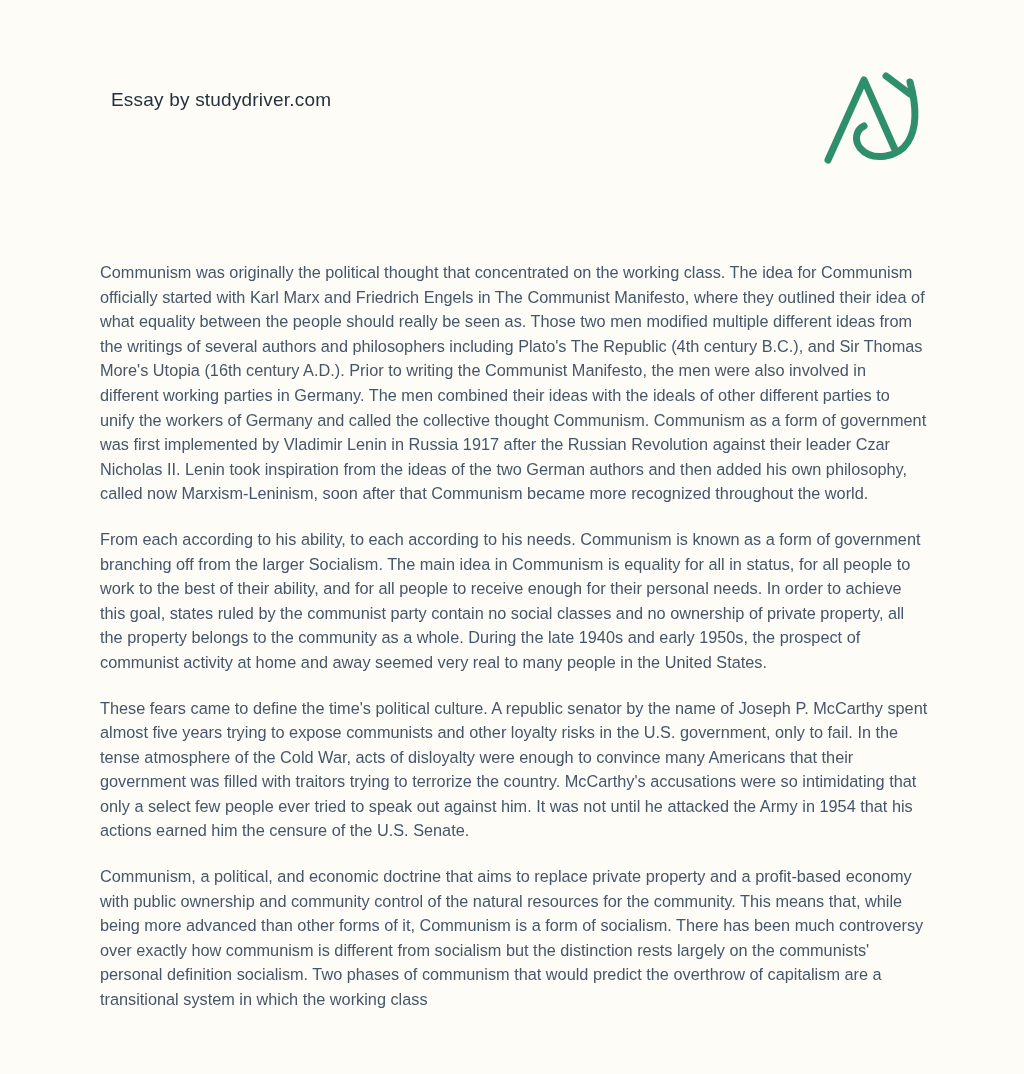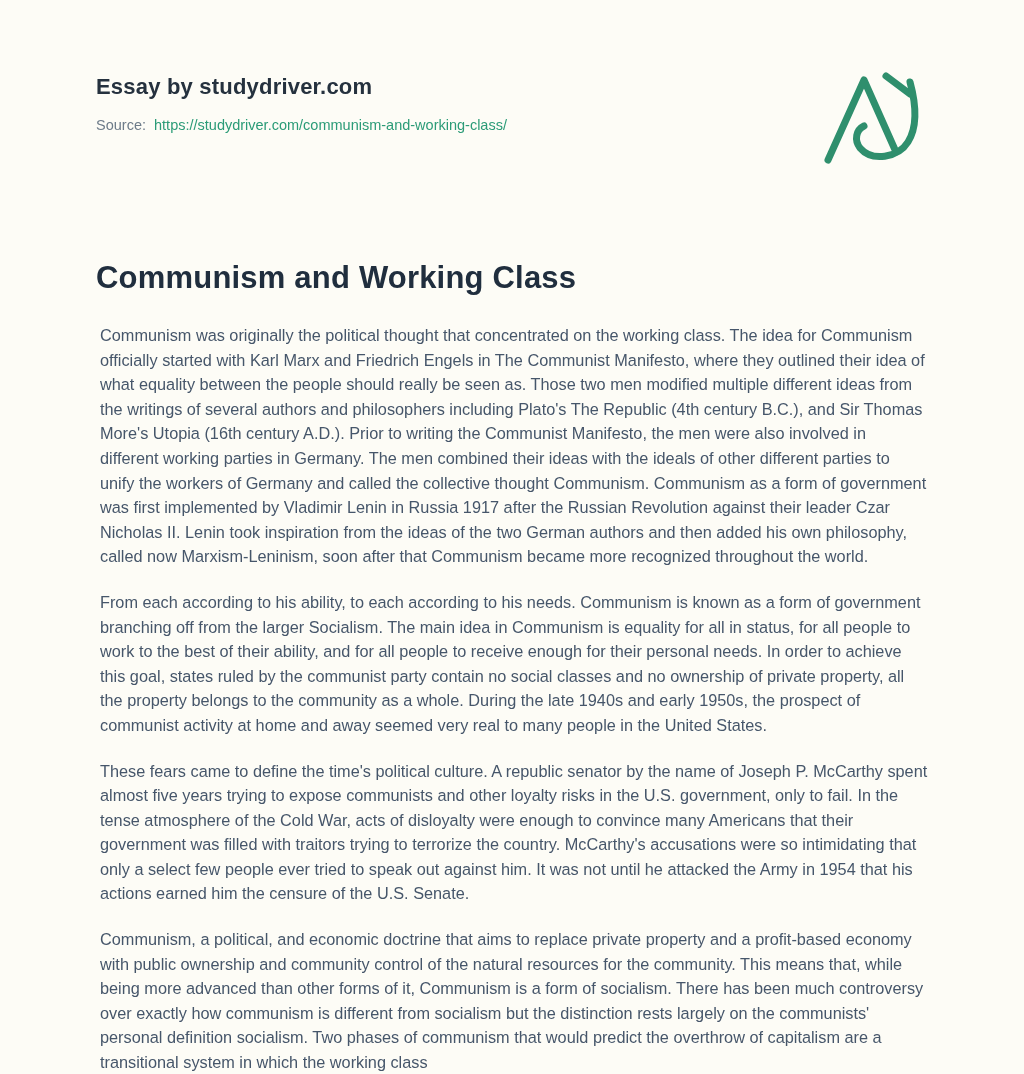--- a/index.html
+++ b/index.html
@@ -15,24 +15,24 @@
     width: 1024px;
     height: 1074px;
     padding: 74px 96px 0 96px;
   }
   .page-header {
     display: flex;
     justify-content: space-between;
     align-items: flex-start;
   }
   .header-title {
-    font-size: 22px;
-    font-weight: 700;
+    font-size: 19px;
+    font-weight: 400;
     color: #25313e;
-    margin: 0;
+    margin: 15px;
     letter-spacing: 0.2px;
   }
   .source-line {
     margin: 17px 0 0 0;
     font-size: 14.5px;
     color: #6d7b89;
   }
   .source-line a {
     color: #2b9b77;
     text-decoration: none;
@@ -62,42 +62,37 @@
   }
 </style>
 </head>
 <body>
 
 <div class="page">
 
   <header class="page-header">
     <div class="header-text">
       <h1 class="header-title">Essay by studydriver.com</h1>
-      <p class="source-line">
-        <span>Source:</span>
-        <a href="#">https://studydriver.com/communism-and-working-class/</a>
-      </p>
     </div>
 
     <div class="logo">
       <svg width="104" height="94" viewBox="0 0 104 94" aria-hidden="true">
         <g fill="none" stroke="#2f8f6d" stroke-width="7" stroke-linecap="round" stroke-linejoin="round">
 
           <path d="M6 90 L42 10 L74 82"></path>
 
           <path d="M64 6 L88 24"></path>
 
           <path d="M88 12 C 94 34, 96 56, 86 72 C 76 88, 50 92, 38 78 C 32 70, 34 60, 42 56"></path>
         </g>
       </svg>
     </div>
   </header>
 
   <main>
-    <h2 class="doc-title">Communism and Working Class</h2>
 
     <p class="para">Communism was originally the political thought that concentrated on the working class. The idea for Communism officially started with Karl Marx and Friedrich Engels in The Communist Manifesto, where they outlined their idea of what equality between the people should really be seen as. Those two men modified multiple different ideas from the writings of several authors and philosophers including Plato's The Republic (4th century B.C.), and Sir Thomas More's Utopia (16th century A.D.). Prior to writing the Communist Manifesto, the men were also involved in different working parties in Germany. The men combined their ideas with the ideals of other different parties to unify the workers of Germany and called the collective thought Communism. Communism as a form of government was first implemented by Vladimir Lenin in Russia 1917 after the Russian Revolution against their leader Czar Nicholas II. Lenin took inspiration from the ideas of the two German authors and then added his own philosophy, called now Marxism-Leninism, soon after that Communism became more recognized throughout the world.</p>
 
     <p class="para">From each according to his ability, to each according to his needs. Communism is known as a form of government branching off from the larger Socialism. The main idea in Communism is equality for all in status, for all people to work to the best of their ability, and for all people to receive enough for their personal needs. In order to achieve this goal, states ruled by the communist party contain no social classes and no ownership of private property, all the property belongs to the community as a whole. During the late 1940s and early 1950s, the prospect of communist activity at home and away seemed very real to many people in the United States.</p>
 
     <p class="para">These fears came to define the time's political culture. A republic senator by the name of Joseph P. McCarthy spent almost five years trying to expose communists and other loyalty risks in the U.S. government, only to fail. In the tense atmosphere of the Cold War, acts of disloyalty were enough to convince many Americans that their government was filled with traitors trying to terrorize the country. McCarthy's accusations were so intimidating that only a select few people ever tried to speak out against him. It was not until he attacked the Army in 1954 that his actions earned him the censure of the U.S. Senate.</p>
 
     <p class="para">Communism, a political, and economic doctrine that aims to replace private property and a profit-based economy with public ownership and community control of the natural resources for the community. This means that, while being more advanced than other forms of it, Communism is a form of socialism. There has been much controversy over exactly how communism is different from socialism but the distinction rests largely on the communists' personal definition socialism. Two phases of communism that would predict the overthrow of capitalism are a transitional system in which the working class</p>
   </main>
 

